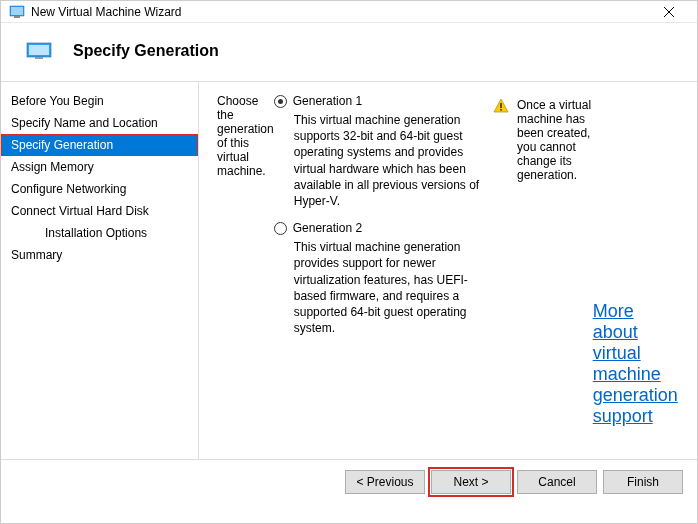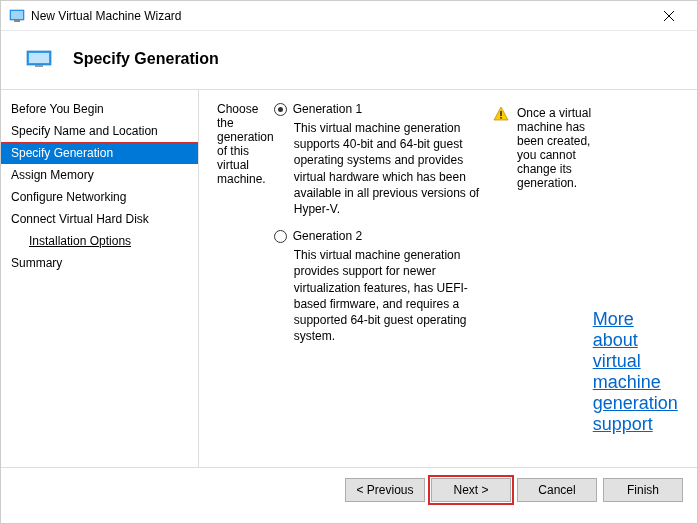--- a/index.html
+++ b/index.html
@@ -6,21 +6,21 @@
     body {
       font-family: "Segoe UI", Tahoma, sans-serif;
       font-size: 12px;
       background: #fff;
       width: 698px;
       height: 524px;
       overflow: hidden;
       border: 1px solid #ccc;
     }
     .titlebar {
-      height: 30px;
+      height: 22px;
       display: flex;
       align-items: center;
       padding: 0 8px;
       background: #fff;
       border-bottom: 1px solid #e8e8e8;
     }
     .titlebar-icon {
       width: 16px; height: 16px;
       margin-right: 6px;
     }
@@ -52,21 +52,21 @@
       width: 198px;
       border-right: 1px solid #ddd;
       padding: 8px 0;
     }
     .sidebar-item {
       padding: 4px 10px;
       cursor: pointer;
       font-size: 12px;
       color: #000;
     }
-    .sidebar-item.indent { padding-left: 28px; text-decoration: underline; }
+    .sidebar-item.indent { padding-left: 44px; }
     .sidebar-item.selected {
       background: #0078d7;
       color: #fff;
       border: 1px solid #d62b2b;
       padding: 3px 9px;
     }
     .content {
       flex: 1;
       padding: 12px 18px 8px 18px;
       position: relative;
@@ -171,21 +171,21 @@
       <div class="sidebar-item">Summary</div>
     </div>
   <div class="content">
     <div class="instruction">Choose the generation of this virtual machine.</div>
     <div id="options">
         <div class="radio-group">
           <div class="radio-row">
             <span class="radio checked"></span>
             <span class="radio-label">Generation 1</span>
           </div>
-          <div class="radio-desc">This virtual machine generation supports 40-bit and 64-bit guest operating systems and provides virtual hardware which has been available in all previous versions of Hyper-V.</div>
+          <div class="radio-desc">This virtual machine generation supports 32-bit and 64-bit guest operating systems and provides virtual hardware which has been available in all previous versions of Hyper-V.</div>
         </div>
         <div class="radio-group">
           <div class="radio-row">
             <span class="radio"></span>
             <span class="radio-label">Generation 2</span>
           </div>
           <div class="radio-desc">This virtual machine generation provides support for newer virtualization features, has UEFI-based firmware, and requires a supported 64-bit guest operating system.</div>
         </div>
       </div>
     <div class="warning-row">

